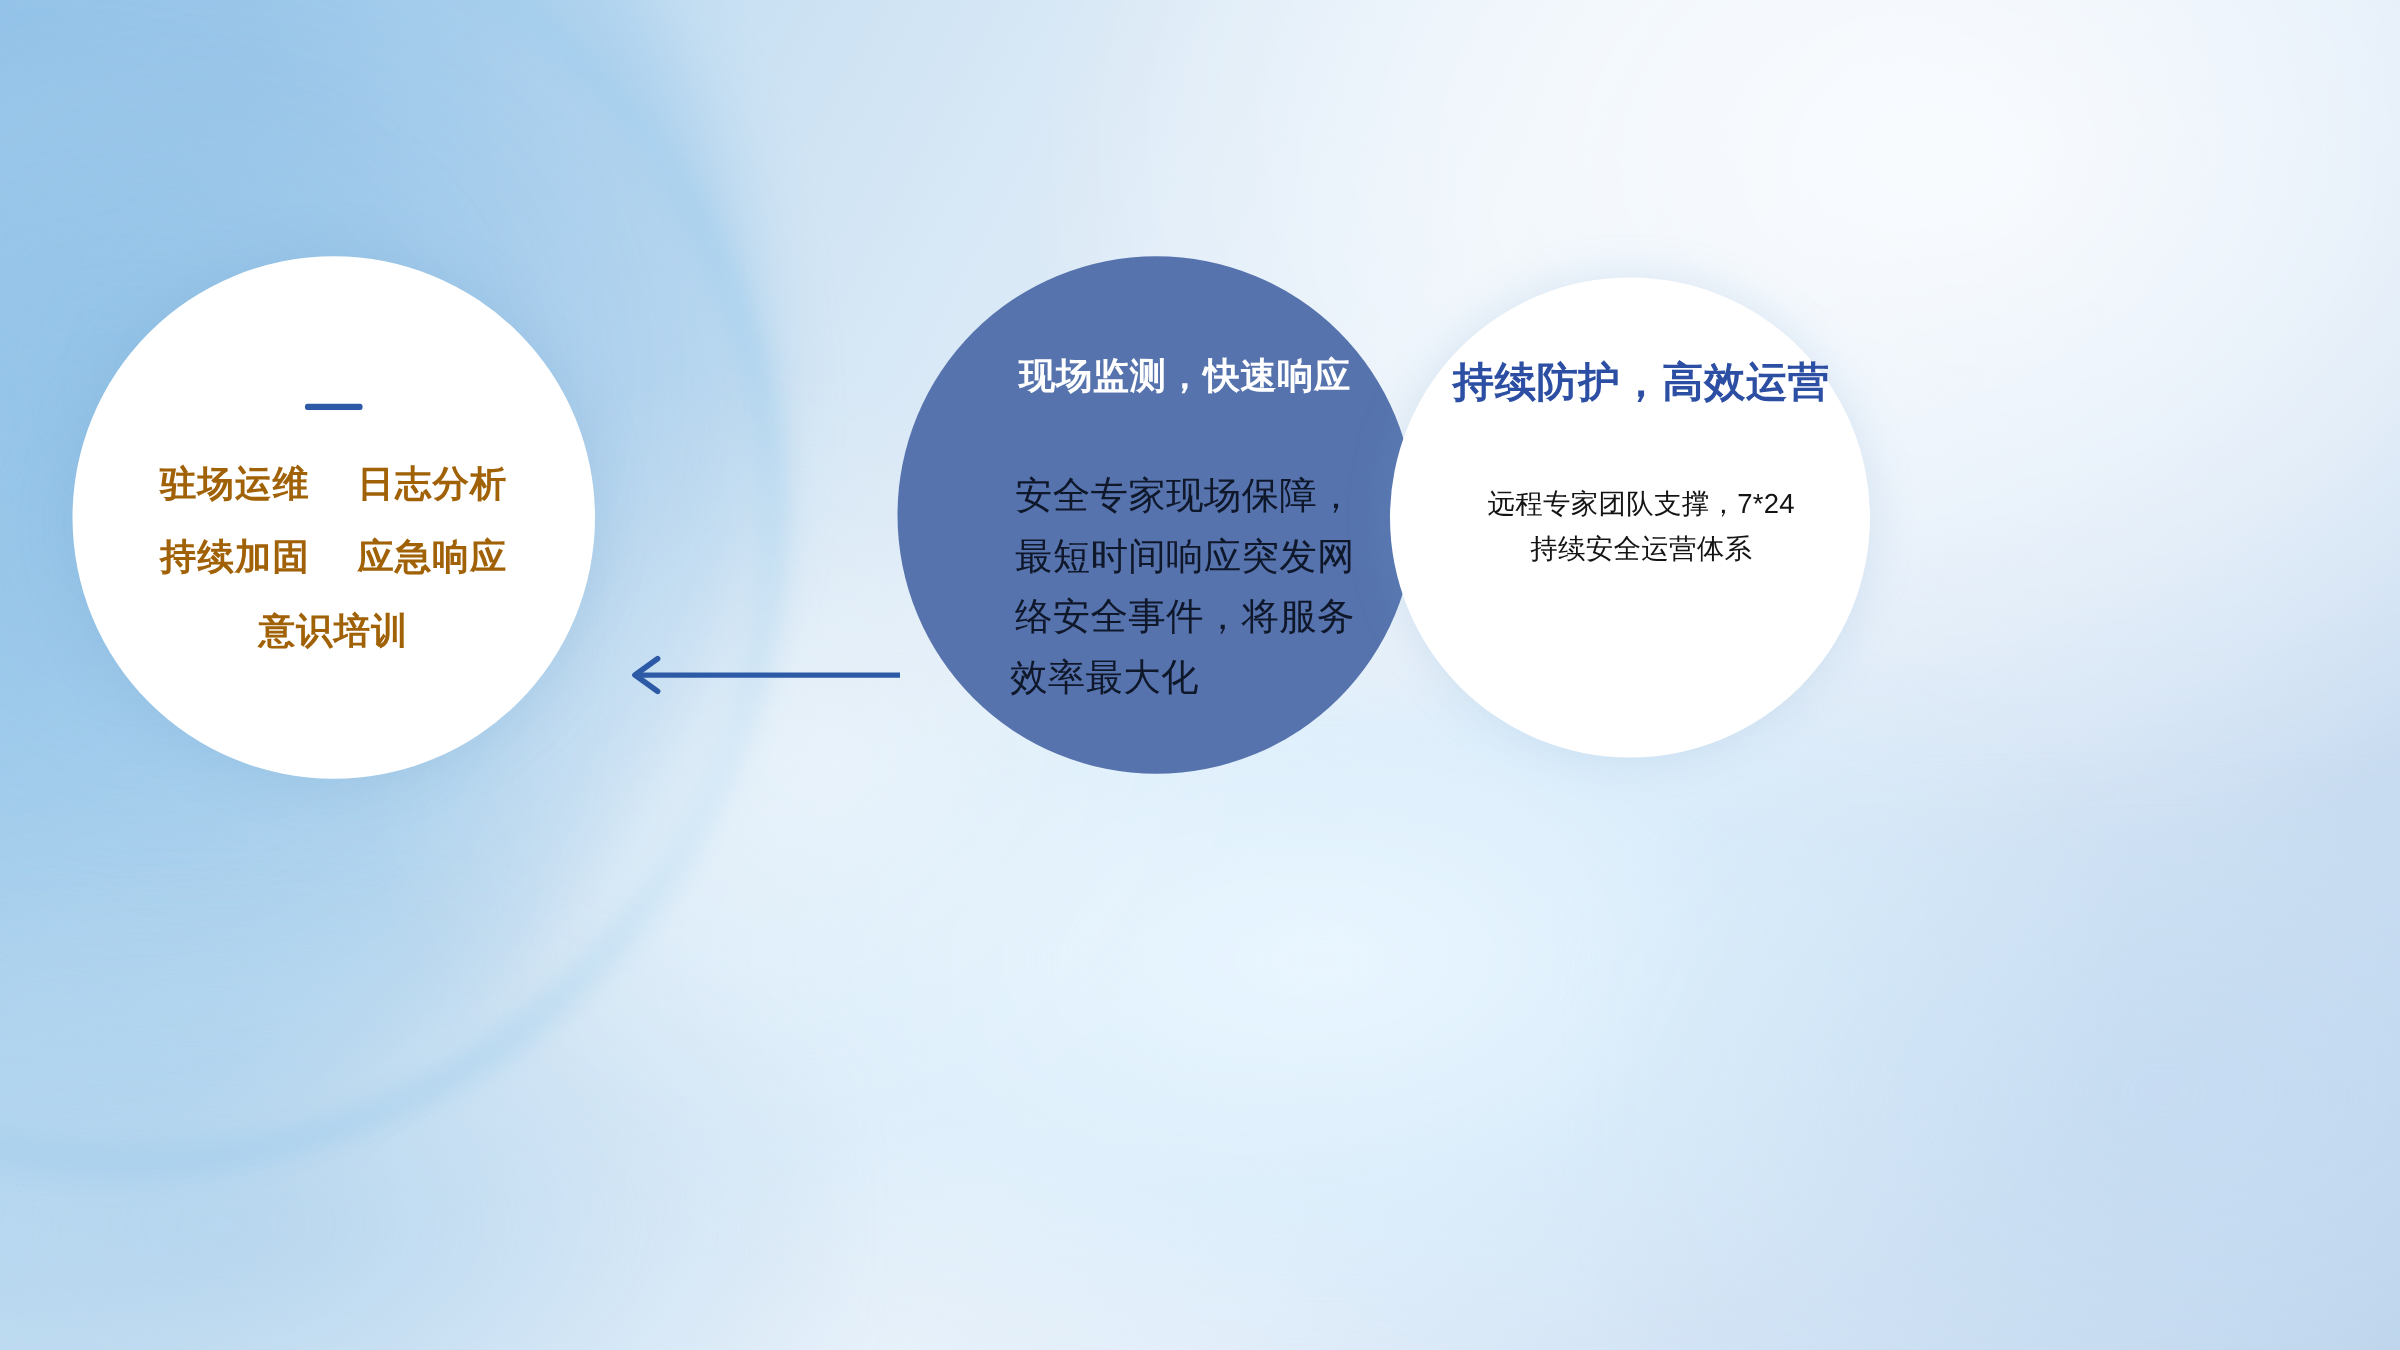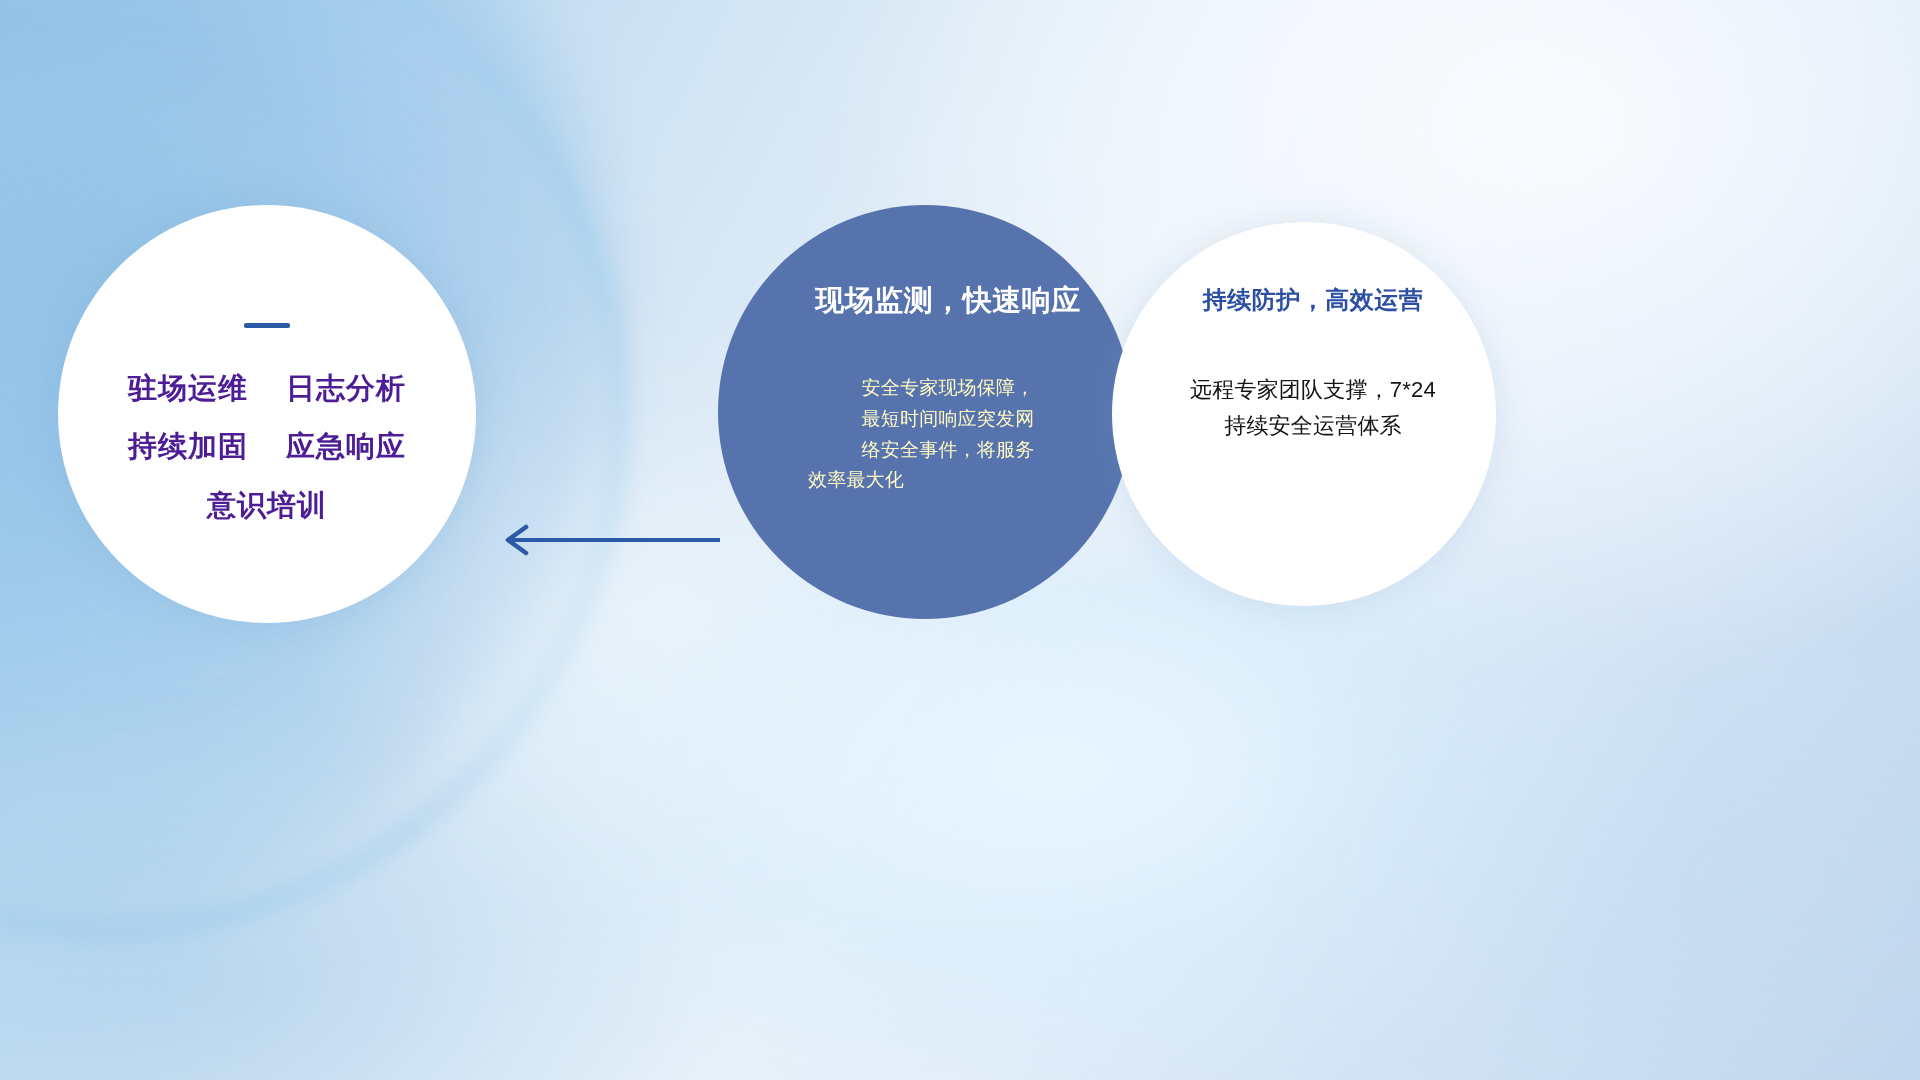--- a/index.html
+++ b/index.html
@@ -104,54 +104,54 @@
     position:absolute;left:0;right:0;top:118px;
     display:flex;flex-direction:column;align-items:center;
   }
   .divider-dash{
     width:46px;height:5px;border-radius:2px;
     background:#2d5aa6;
     margin-bottom:45px;
   }
   .kw-row{
     display:flex;gap:38px;justify-content:center;
-    font-size:29px;font-weight:bold;color:#4c1d95;
+    font-size:29px;font-weight:bold;color:#a16207;
     letter-spacing:1px;line-height:1.05;
     margin-bottom:28px;
     white-space:nowrap;
   }
   .kw-row.single{gap:0;margin-bottom:0;align-items:center;}
 
   
   .mid-inner{
     position:absolute;left:0;right:0;top:76px;
     display:flex;flex-direction:column;align-items:center;
     padding-left:46px;box-sizing:border-box;
   }
   .mid-title{
     font-size:29px;font-weight:bold;color:#ffffff;
     letter-spacing:.5px;white-space:nowrap;
     margin-bottom:52px;
   }
   .mid-body{
-    font-size:19px;color:#fef9c3;line-height:1.62;
+    font-size:30px;color:#0f172a;line-height:1.62;
     text-align:center;width:280px;
     letter-spacing:.2px;
   }
   .mid-body div{white-space:nowrap;}
   .mid-body .last{text-align:left;}
 
   
   .right-inner{
     position:absolute;left:0;right:0;top:62px;
     display:flex;flex-direction:column;align-items:center;
     padding-left:18px;box-sizing:border-box;
   }
   .right-title{
-    font-size:24px;font-weight:bold;color:#2c4fa3;
+    font-size:33px;font-weight:bold;color:#2c4fa3;
     letter-spacing:.5px;white-space:nowrap;
     margin-bottom:56px;
   }
   .right-body{
     font-size:22px;color:#141414;line-height:1.62;
     text-align:center;width:345px;letter-spacing:.2px;
   }
   .right-body div{white-space:nowrap;}
 
   

